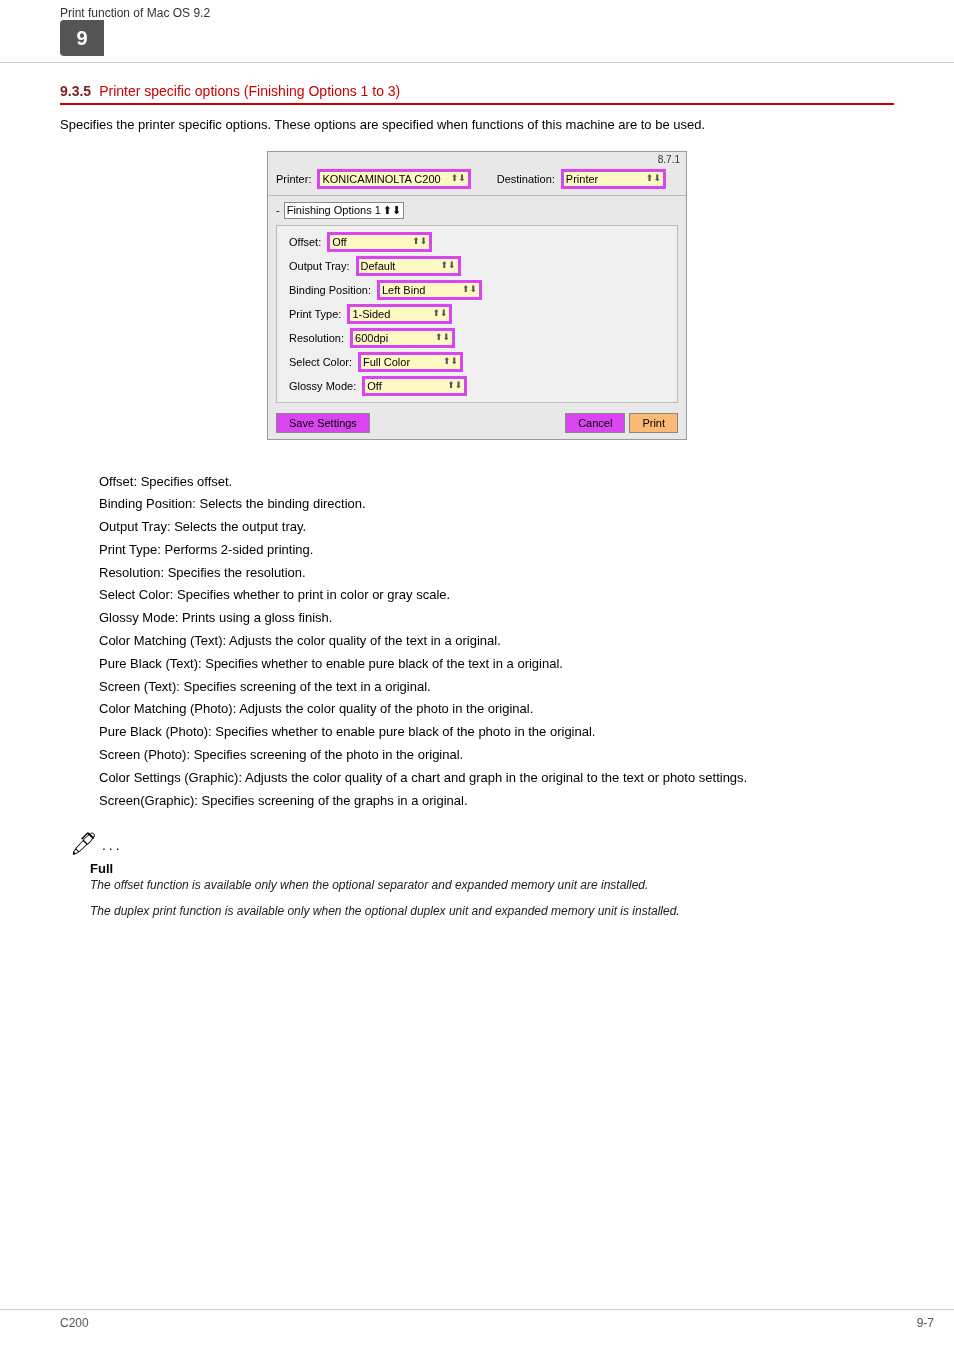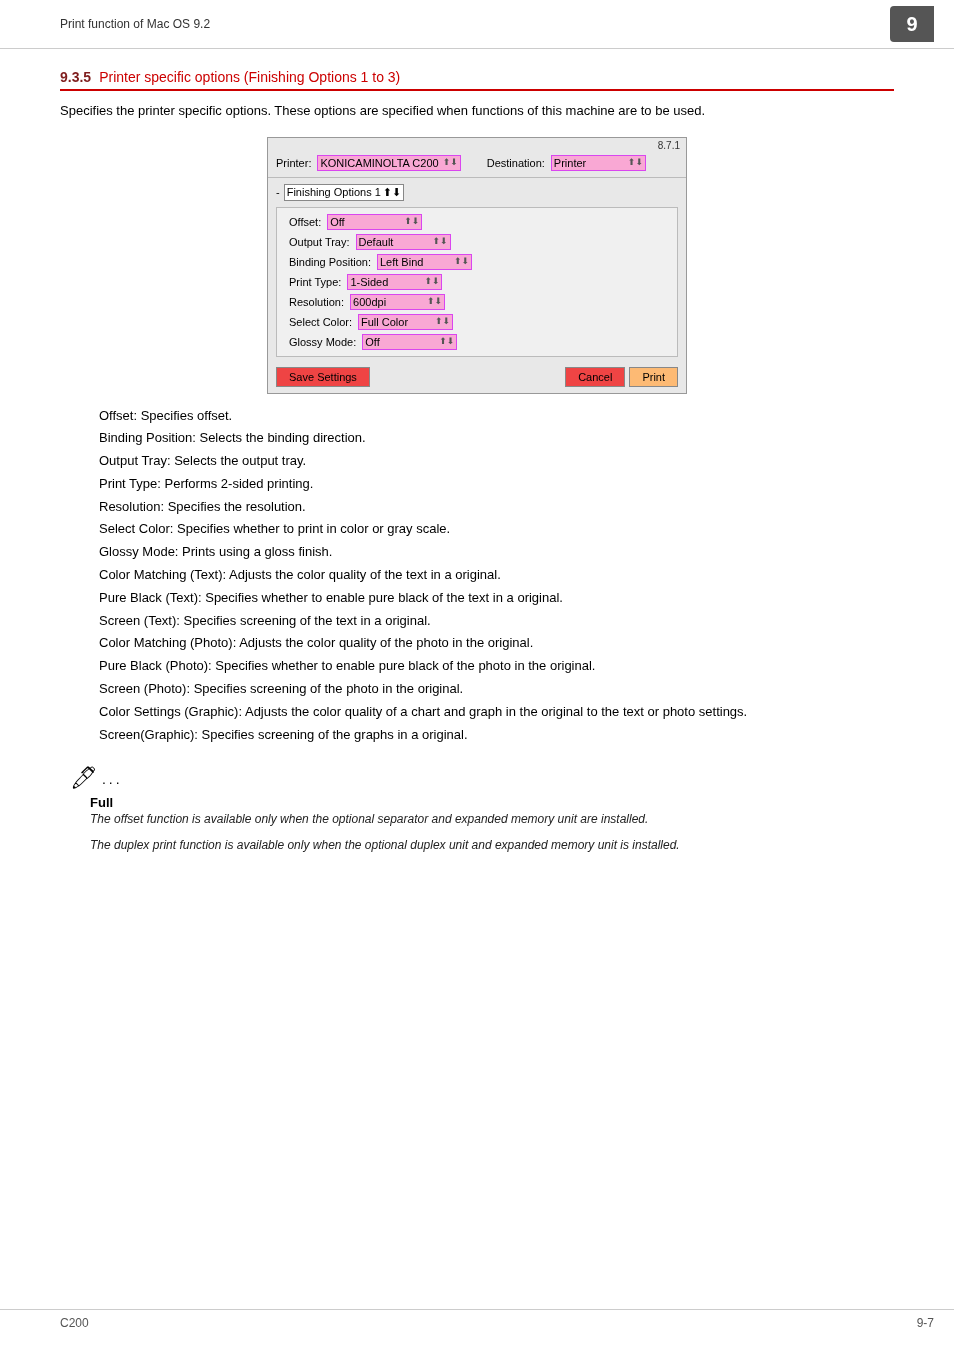--- a/index.html
+++ b/index.html
@@ -17,23 +17,23 @@
       width: 954px;
       min-height: 1350px;
       padding: 0;
       position: relative;
     }
 
     
     .top-bar {
       display: flex;
       justify-content: space-between;
-      align-items: center;
       padding: 6px 20px 6px 60px;
       border-bottom: 1px solid #ccc;
+      flex-direction: column;
     }
     .top-bar-title {
       font-size: 12px;
       color: #333;
     }
     .chapter-badge {
       background: #555;
       color: #fff;
       font-size: 20px;
       font-weight: bold;
@@ -73,21 +73,21 @@
     .intro-text {
       font-size: 13px;
       line-height: 1.5;
       margin-bottom: 16px;
     }
 
     
     .dialog-wrapper {
       display: flex;
       justify-content: center;
-      margin-bottom: 12px;
+      margin-bottom: 32px;
       align-items: center;
     }
     .dialog-box {
       border: 1px solid #999;
       background: #e8e8e8;
       width: 420px;
       font-size: 11px;
     }
     .dialog-version {
       text-align: right;
@@ -100,27 +100,27 @@
       align-items: center;
       padding: 2px 8px;
       gap: 6px;
     }
     .dialog-row label {
       font-size: 11px;
       color: #000;
       white-space: nowrap;
     }
     .dialog-select {
-      border: 1px solid #d946ef;
-      background: #f9a8d4;
+      border: 3px solid #d946ef;
+      background: #fef9c3;
       font-size: 11px;
       padding: 1px 2px;
       display: inline-flex;
       align-items: center;
-      gap: 4px;
+      gap: 10px;
     }
     .dialog-select .sel-text {
       min-width: 70px;
       display: inline-block;
     }
     .dialog-select .arrows {
       font-size: 9px;
       color: #555;
       line-height: 1;
     }
@@ -146,21 +146,21 @@
     }
     .dialog-buttons {
       display: flex;
       justify-content: space-between;
       align-items: center;
       padding: 6px 8px;
       margin-top: 4px;
     }
     .btn {
       border: 1px solid #888;
-      background: #ef4444;
+      background: #d946ef;
       font-size: 11px;
       padding: 3px 12px;
       cursor: pointer;
     }
     .btn-print {
       background: #fdba74;
       font-weight: normal;
     }
     .btn-group {
       display: flex;

